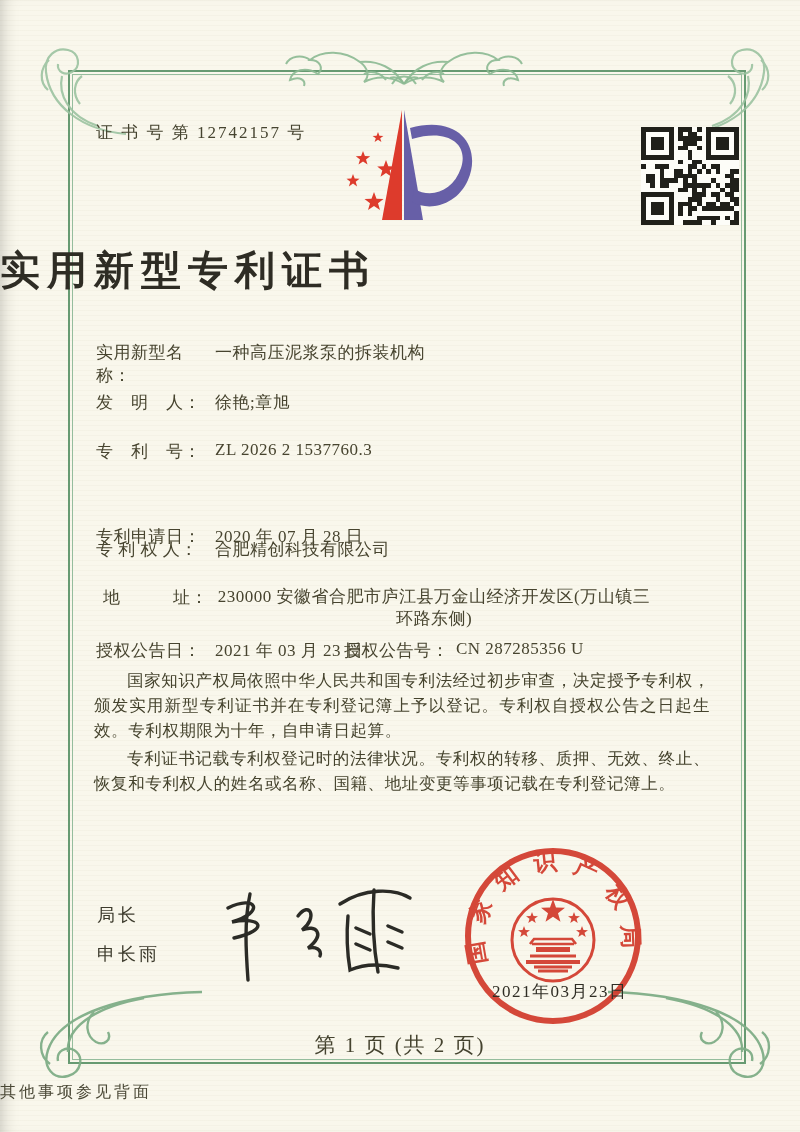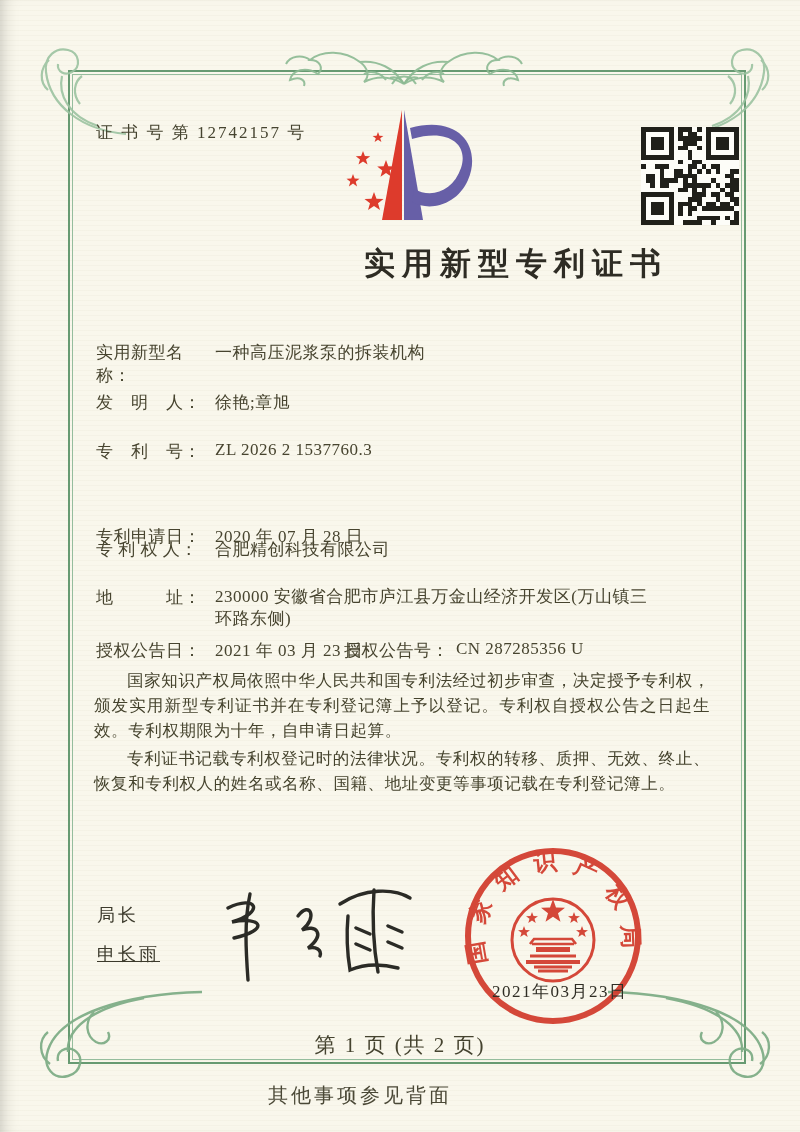--- a/index.html
+++ b/index.html
@@ -36,55 +36,55 @@
   .qr .mods{
     position:absolute;inset:0;display:grid;
     grid-template-columns:repeat(21,1fr);grid-template-rows:repeat(21,1fr);
   }
   .qr .mods i{display:block;}
   .qr .mods i.on{background:#20201a;}
   .qf{position:absolute;width:33px;height:33px;border:5px solid #20201a;box-sizing:border-box;background:#fdfdf8;}
   .qf::before{content:"";position:absolute;left:5px;top:5px;width:13px;height:13px;background:#20201a;}
   .qf.tl{left:0;top:0;} .qf.tr{right:0;top:0;} .qf.bl{left:0;bottom:0;}
   .title{
-    position:absolute;left:0;top:243px;width:668px;text-align:right;
-    font-size:31px;font-weight:700;letter-spacing:7px;color:#2e2c24;
+    position:absolute;left:0;top:243px;width:668px;text-align:left;
+    font-size:40px;font-weight:700;letter-spacing:7px;color:#2e2c24;
   }
   
   .row{position:absolute;left:96px;width:624px;font-size:17px;color:#47442f;}
   .row .lab{display:inline-block;width:119px;vertical-align:top;letter-spacing:.5px;}
   .row .val{display:inline-block;vertical-align:top;letter-spacing:.5px;}
   .row.addr{display:flex;}
   .row.addr .lab{flex:none;}
   .row.addr .val{width:438px;line-height:22px;}
   .row .pair2{position:absolute;left:248px;top:0;white-space:nowrap;}
   .row .pair2 .lab{width:112px;}
   
   .body-text{
     position:absolute;left:94px;top:668px;width:622px;
     font-size:16.5px;line-height:25px;letter-spacing:.6px;
     color:#45432d;text-align:justify;
   }
   .body-text p{margin:0 6px 3px 0;text-indent:2em;}
   
   .signer-title{position:absolute;left:97px;top:903px;font-size:18px;letter-spacing:3px;color:#3c3a2c;}
-  .signer-name{position:absolute;left:97px;top:942px;font-size:18px;letter-spacing:3px;color:#3c3a2c;text-decoration:underline;}
+  .signer-name{position:absolute;left:97px;top:942px;font-size:18px;letter-spacing:3px;color:#3c3a2c;}
   .signature{position:absolute;left:212px;top:872px;}
   .seal{position:absolute;left:460px;top:843px;opacity:.93;}
   .seal-date{
     position:absolute;left:492px;top:980px;z-index:5;
     font-size:17px;letter-spacing:1.5px;color:#2f2d24;
   }
   .page-num{
     position:absolute;left:0;top:1031px;width:800px;text-align:center;
     font-size:21px;letter-spacing:2px;color:#45432f;
   }
   .footer-note{
-    position:absolute;left:0;top:1082px;width:720px;text-align:center;
-    font-size:20px;letter-spacing:3px;color:#4a4836;
+    position:absolute;left:0;top:1082px;width:720px;text-align:left;
+    font-size:16px;letter-spacing:3px;color:#4a4836;
   }
 </style>
 </head>
 <body>
 
 <div class="page">
 
   <div class="frame"></div>
 
   <svg class="orn" style="left:34px;top:42px;" width="96" height="96" viewBox="0 0 96 96">
@@ -606,21 +606,21 @@
   </div>
   <div class="row" style="top:440px;">
     <span class="lab">专　利　号：</span><span class="val">ZL 2026 2 1537760.3</span>
   </div>
   <div class="row" style="top:489px;margin-top:36px;">
     <span class="lab">专利申请日：</span><span class="val">2020 年 07 月 28 日</span>
   </div>
   <div class="row" style="top:538px;">
     <span class="lab">专 利 权 人：</span><span class="val">合肥精创科技有限公司</span>
   </div>
-  <div class="row addr" style="top:586px;">
+  <div class="row addr" style="top:586px;text-align:center;">
     <span class="lab">地　　　址：</span>
       <span class="val">230000 安徽省合肥市庐江县万金山经济开发区(万山镇三环路东侧)</span>
   </div>
   <div class="row" style="top:639px;">
     <span class="lab">授权公告日：</span><span class="val">2021 年 03 月 23 日</span>
     <span class="pair2">
       <span class="lab">授权公告号：</span><span class="val">CN 287285356 U</span>
     </span>
   </div>
 

